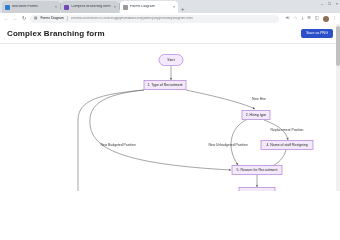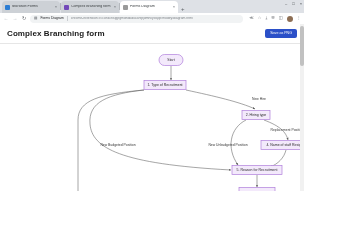--- a/index.html
+++ b/index.html
@@ -2,21 +2,21 @@
 <html><head>
 <meta charset="utf-8">
 <style>
   html,body{margin:0;padding:0;}
   body{
     width:340px;height:191px;overflow:hidden;
     font-family:"Liberation Sans", sans-serif;
     background:#ffffff;
     -webkit-font-smoothing:antialiased;
   }
-  #app{position:relative;width:304px;height:191px;}
+  #app{position:relative;width:340px;height:191px;}
 
   
   .chrome{background:#dee1e6;height:24px;position:relative;}
   .tabstrip{height:13px;display:flex;align-items:flex-end;padding-left:2px;position:relative;}
   .tab{
     height:12px;display:flex;align-items:center;gap:2px;
     padding:0 3px;border-radius:4px 4px 0 0;
     font-size:3.6px;color:#3c4043;white-space:nowrap;overflow:hidden;
     position:relative;
   }

